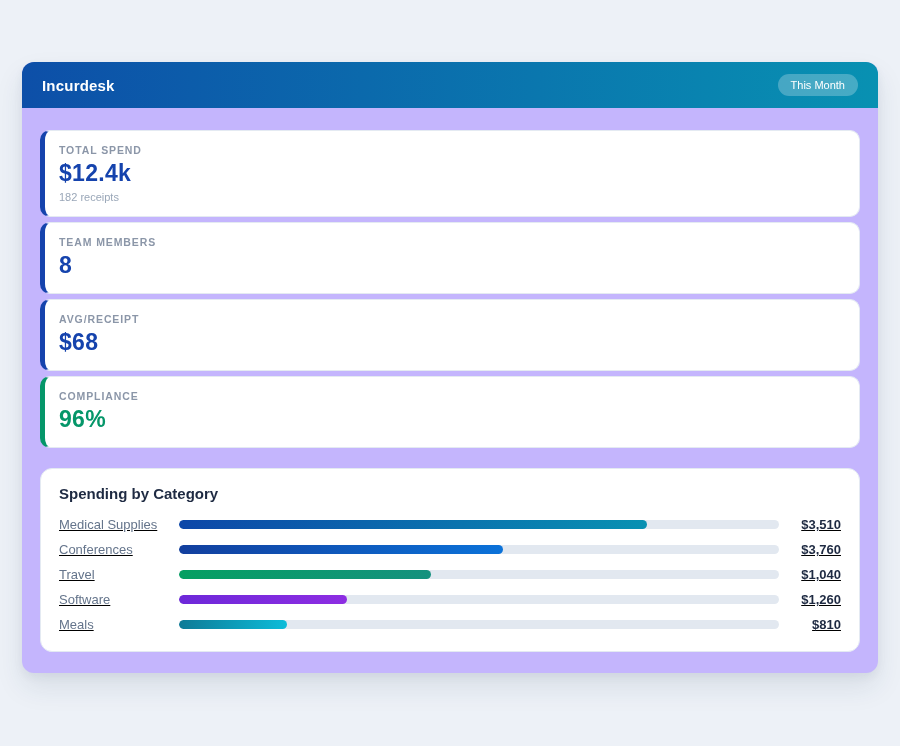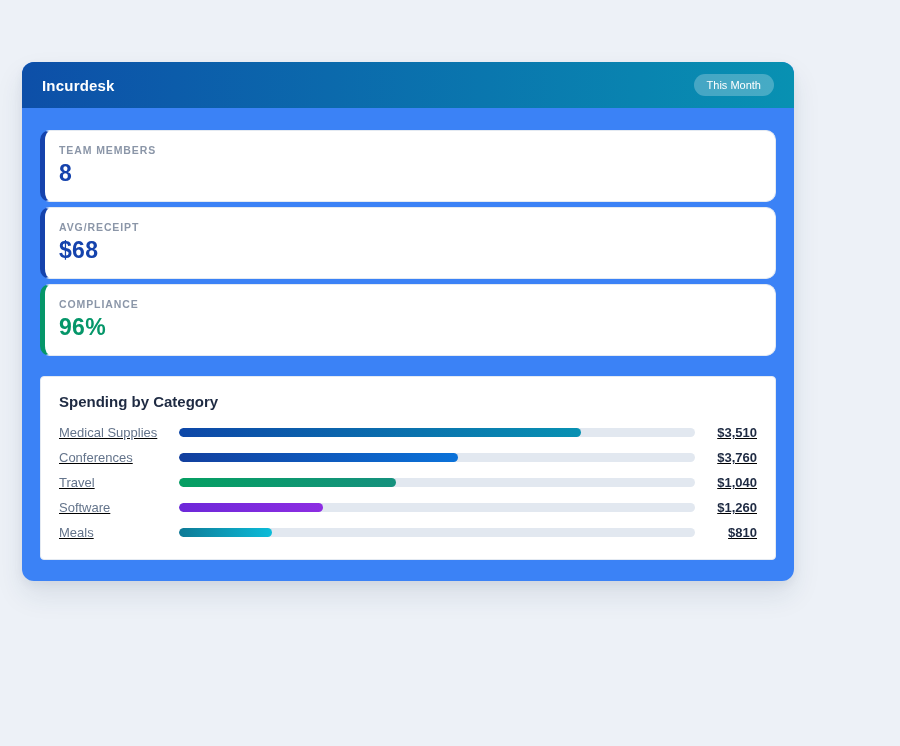--- a/index.html
+++ b/index.html
@@ -3,23 +3,23 @@
 <meta charset="utf-8">
 <style>
   * { margin: 0; padding: 0; box-sizing: border-box; }
   html, body { width: 900px; height: 746px; }
   body {
     background: #edf1f7;
     font-family: "Liberation Sans", "DejaVu Sans", sans-serif;
     overflow: hidden;
   }
   .app {
-    width: 772px;
+    width: 856px;
     margin: 62px 22px 0 22px;
-    background: #3b82f6;
+    background: #c4b5fd;
     border-radius: 12px;
     box-shadow: 0 14px 28px rgba(30, 55, 90, 0.10), 0 4px 10px rgba(30, 55, 90, 0.06);
     overflow: hidden;
     padding-bottom: 21px;
   }
   .header {
     height: 46px;
     display: flex;
     align-items: center;
     justify-content: space-between;
@@ -72,21 +72,21 @@
   }
   .stat-sub {
     font-size: 11px;
     color: #9aa7b8;
     line-height: 14px;
     margin-top: 1px;
   }
   .chart-card {
     margin: 20px 18px 0 18px;
     border: 1px solid #e4eaf2;
-    border-radius: 4px;
+    border-radius: 12px;
     padding: 16px 18px 14px 18px;
     background: #ffffff;
   }
   .chart-title {
     font-size: 15px;
     font-weight: bold;
     color: #1e2a42;
     margin-bottom: 10px;
   }
   .chart-row {
@@ -125,20 +125,25 @@
 <body>
 
 <div class="app">
 
   <div class="header" style="background: linear-gradient(90deg, rgb(13, 79, 168), rgb(8, 145, 178));">
     <div class="header-title">Incurdesk</div>
     <button class="badge">This Month</button>
   </div>
 
   <div class="stats">
+  <div class="stat-card" style="border-left-color: rgb(21, 67, 173);">
+    <div class="stat-label">TOTAL SPEND</div>
+    <div class="stat-value" style="color: rgb(21, 67, 173);">$12.4k</div>
+    <div class="stat-sub">182 receipts</div>
+  </div>
 
   <div class="stat-card" style="border-left-color: rgb(21, 67, 173);">
     <div class="stat-label">TEAM MEMBERS</div>
     <div class="stat-value" style="color: rgb(21, 67, 173);">8</div>
   </div>
 
   <div class="stat-card" style="border-left-color: rgb(21, 67, 173);">
     <div class="stat-label">AVG/RECEIPT</div>
     <div class="stat-value" style="color: rgb(21, 67, 173);">$68</div>
 

